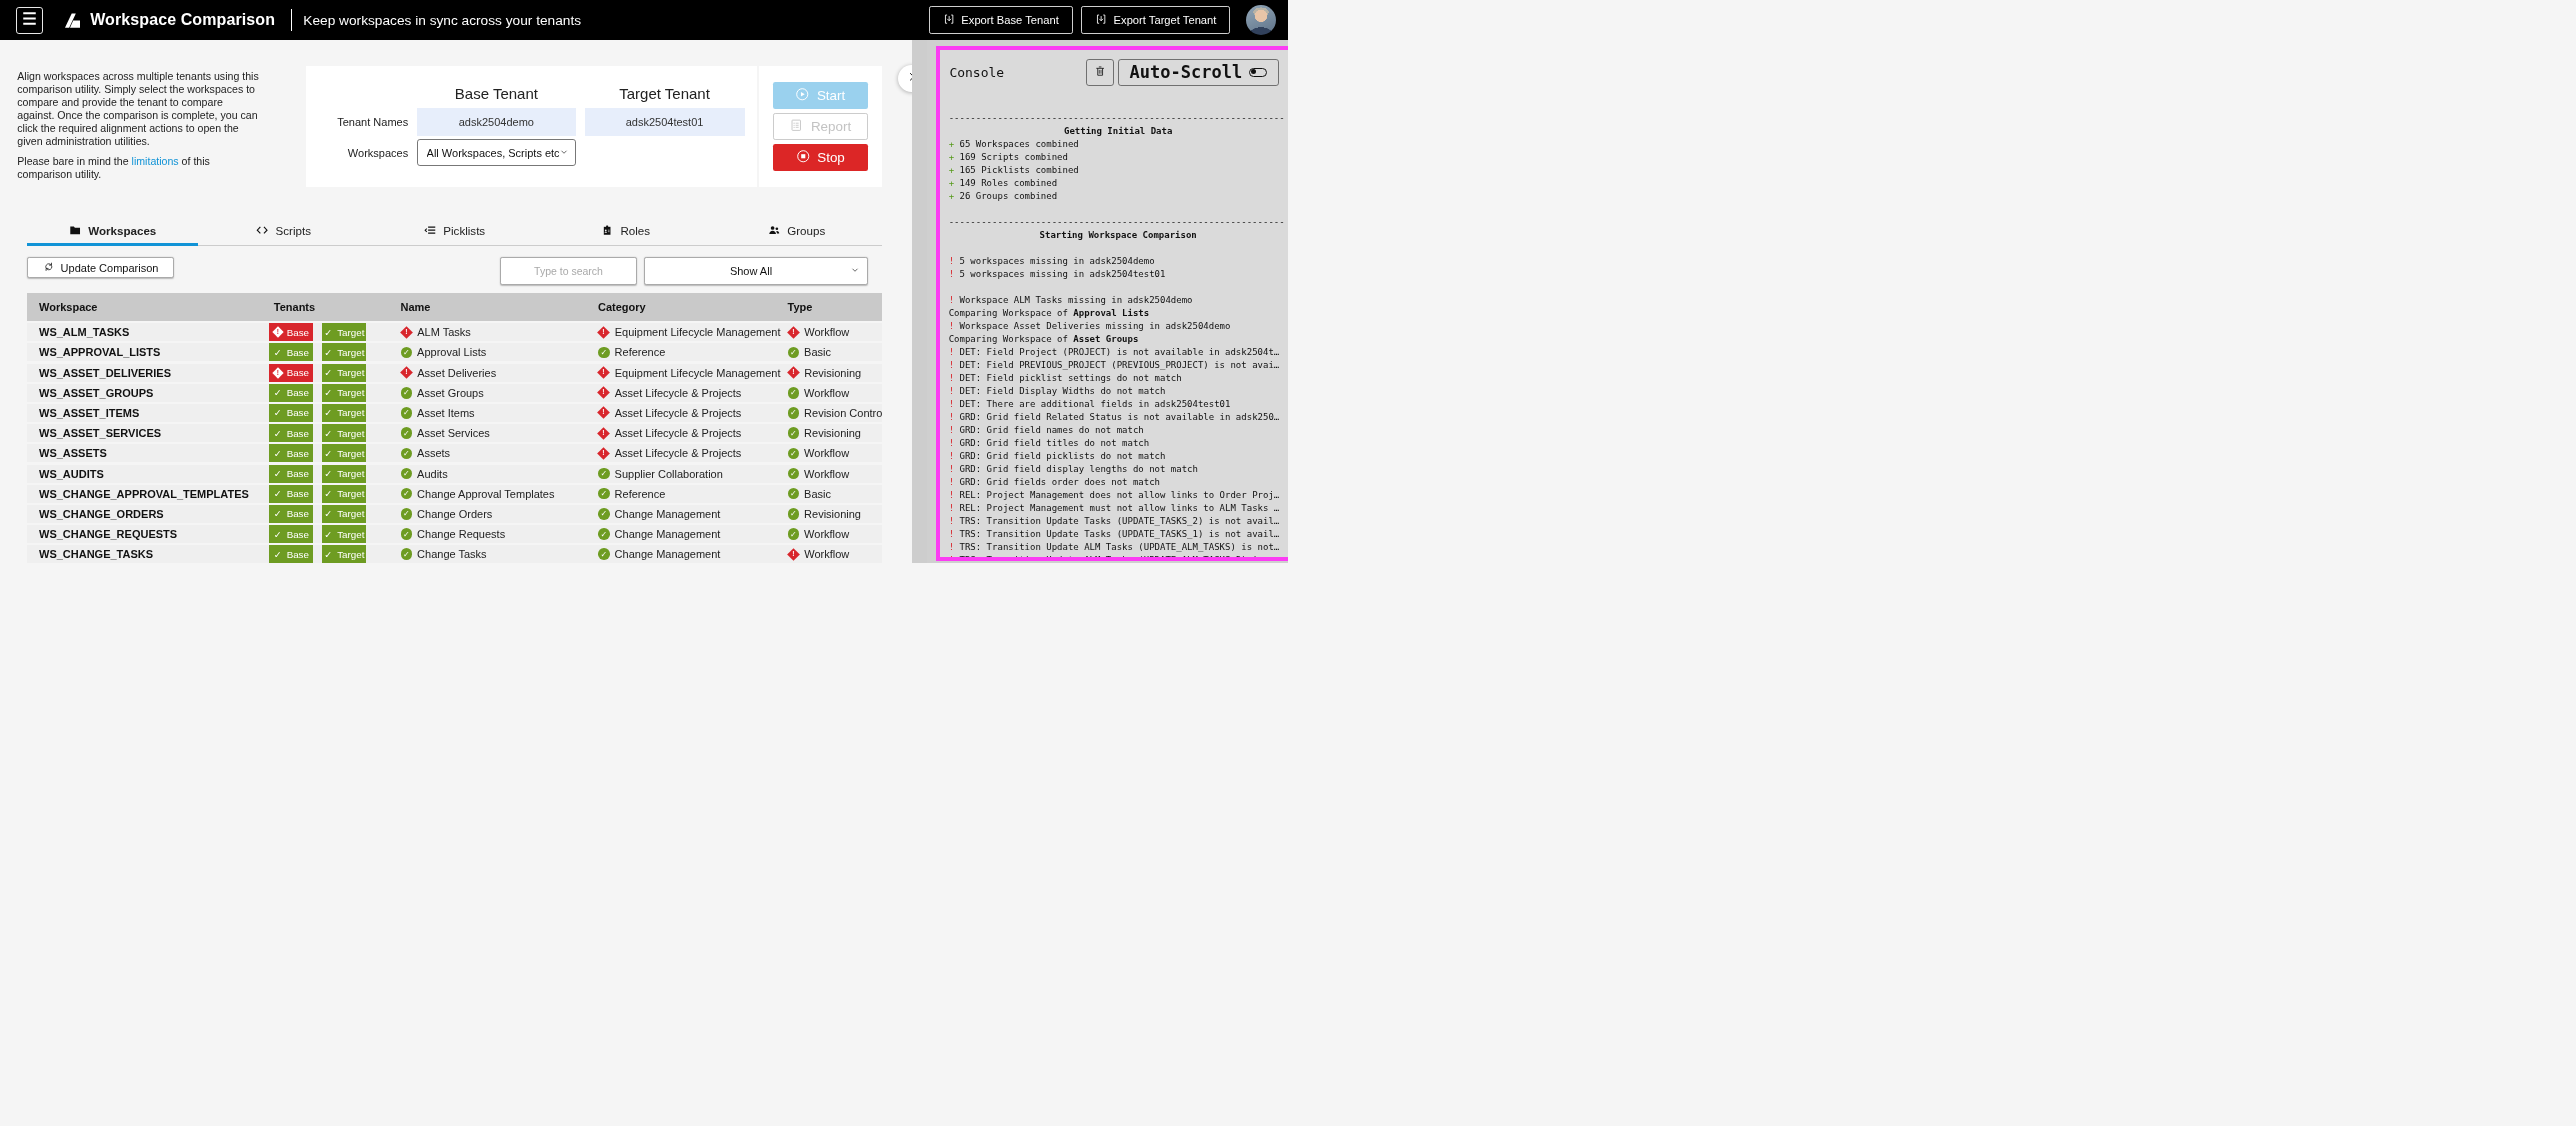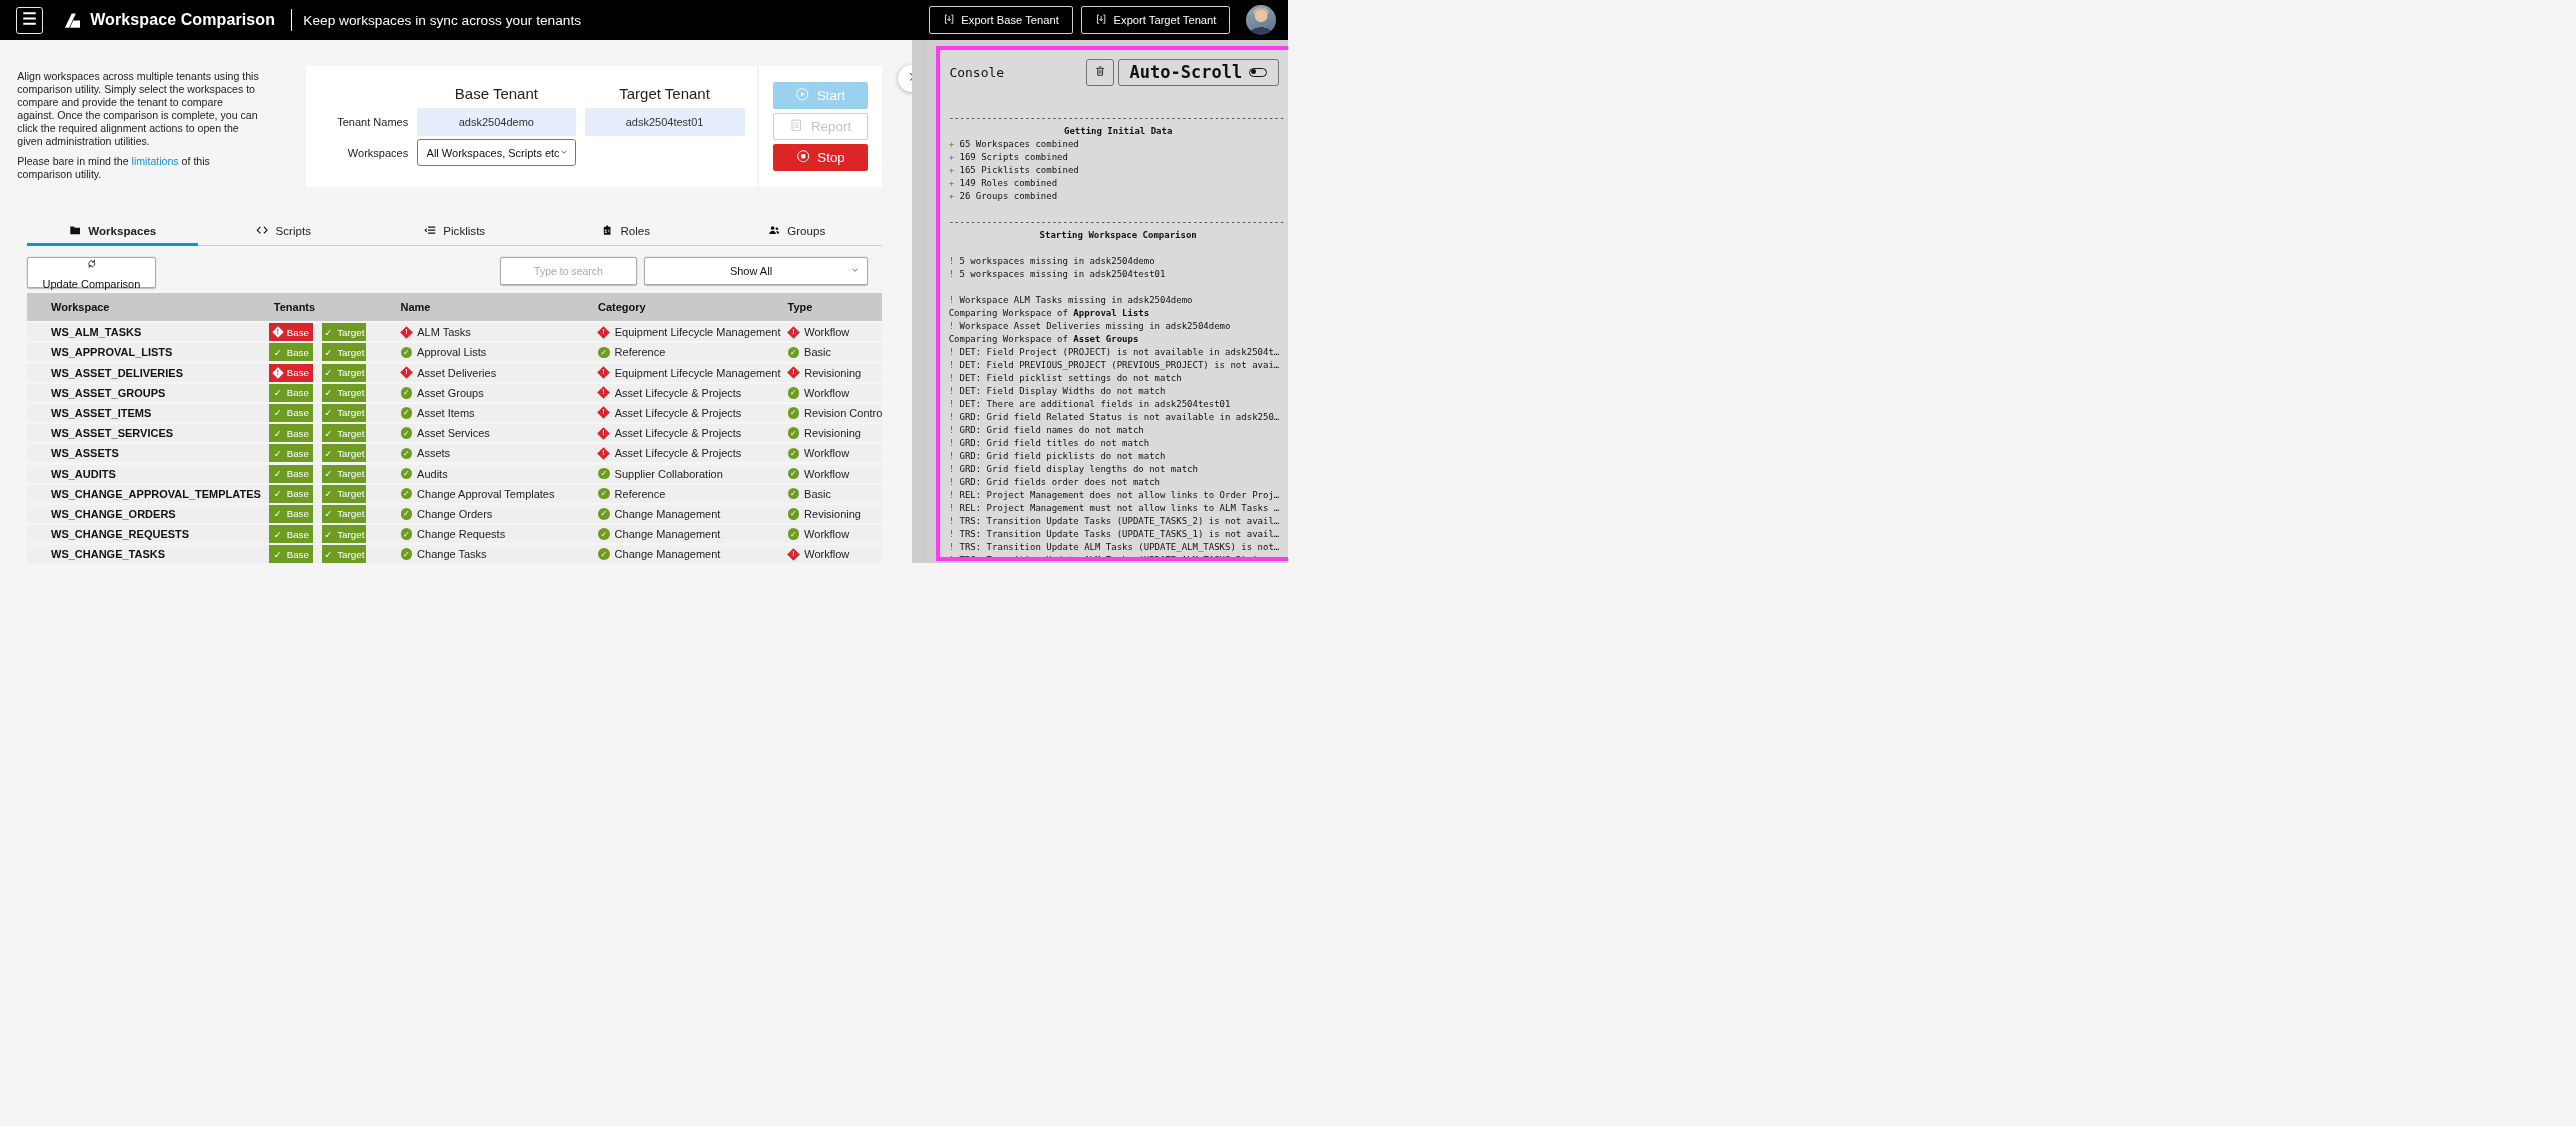--- a/index.html
+++ b/index.html
@@ -51,32 +51,32 @@
 
   
   .tabs { position:absolute; left:27px; top:176px; width:855px; height:30px; display:flex; border-bottom:1.4px solid #ccc; }
   .tab { flex:1; display:flex; align-items:center; justify-content:center; gap:7.2px; font-size:11.6px; color:#222; cursor:pointer; position:relative; }
   .tab svg { width:12.3px; height:12.3px; }
   .tab.active { font-weight:bold; }
   .tab.active::after { content:""; position:absolute; left:0; right:0; bottom:-1.4px; height:3.6px; background:#1193d6; }
 
   
   .toolbar { position:absolute; left:27px; top:217px; width:855px; height:27.5px; }
-  .update-btn { position:absolute; left:0; top:0; height:31px; padding:0 14.5px; background:#fff; border:0.7px solid #aaa; border-radius:2.2px; box-shadow:0 0.7px 1.4px rgba(0,0,0,.25); font-family:inherit; font-size:11px; color:#111; display:flex; align-items:center; gap:6.5px; cursor:pointer;flex-direction:column; }
+  .update-btn { position:absolute; left:0; top:0; height:21px; padding:0 14.5px; background:#fff; border:0.7px solid #aaa; border-radius:2.2px; box-shadow:0 0.7px 1.4px rgba(0,0,0,.25); font-family:inherit; font-size:11px; color:#111; display:flex; align-items:center; gap:6.5px; cursor:pointer; }
   .update-btn svg { width:11.6px; height:11.6px; }
   .search-input { position:absolute; left:473px; top:0; width:137px; height:27.5px; background:#fff; border:0.7px solid #aaa; border-radius:2.2px; box-shadow:0 0.7px 1.4px rgba(0,0,0,.25); font-family:inherit; font-size:10.5px; text-align:center; color:#111; }
   .search-input::placeholder { color:#a9a9a9; }
   .filter-select { position:absolute; left:617px; top:0; width:224px; height:27.5px; background:#fff; border:0.7px solid #aaa; border-radius:2.2px; box-shadow:0 0.7px 1.4px rgba(0,0,0,.25); display:flex; align-items:center; padding:0 7.2px; font-size:11px; color:#111; cursor:pointer; }
   .filter-select .sel-text { flex:1; text-align:center; }
 
   
   .ws-table { position:absolute; left:27px; top:253px; width:855px; }
   .t-head { display:flex; background:#c9c9c9; height:28px; align-items:center; font-weight:bold; font-size:11px; color:#111; }
   .t-row { display:flex; background:#efefef; height:18px; margin-top:2.2px; align-items:stretch; }
-  .c0 { width:241px; padding-left:24px; display:flex; align-items:center; overflow:hidden; white-space:nowrap; }
+  .c0 { width:241px; padding-left:12px; display:flex; align-items:center; overflow:hidden; white-space:nowrap; }
   .c1 { width:126px; padding-left:1.4px; display:flex; align-items:stretch; overflow:hidden; }
   .t-head .c1 { padding-left:5.8px; align-items:center; }
   .c2 { width:199px; padding-left:6.5px; display:flex; align-items:center; gap:5px; overflow:hidden; white-space:nowrap; }
   .c3 { width:188px; padding-left:5px; display:flex; align-items:center; gap:5px; overflow:hidden; white-space:nowrap; }
   .c4 { width:101px; padding-left:6.5px; display:flex; align-items:center; gap:5px; overflow:hidden; white-space:nowrap; }
   .ws-id { font-weight:bold; font-size:11px; color:#111; }
   .cell-text { font-size:11px; color:#222; }
   .badge { width:44px; margin-right:9px; display:flex; align-items:center; justify-content:center; gap:5px; color:#fff; font-size:9.8px; }
   .badge.ok { background:#6e9c22; }
   .badge.error { background:#d8262c; }

